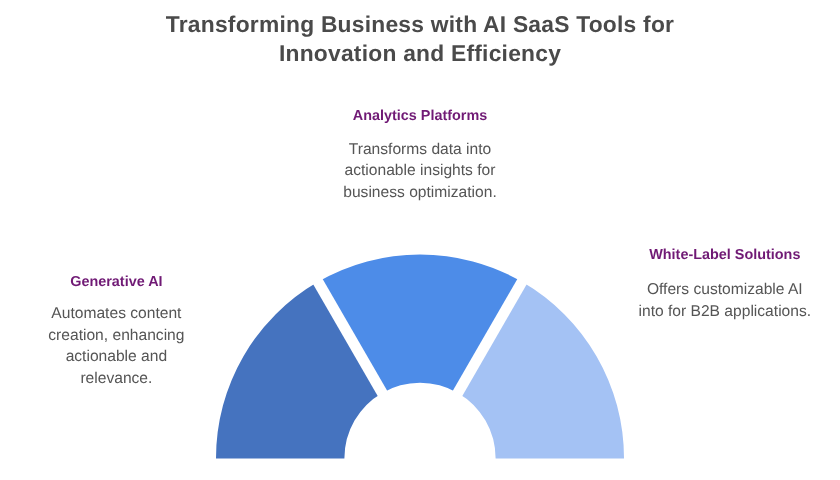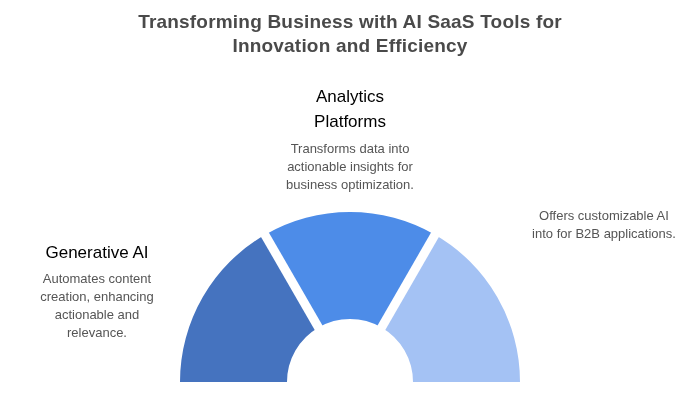--- a/index.html
+++ b/index.html
@@ -21,32 +21,32 @@
     text-align: center;
     font-size: 19px;
     line-height: 24px;
     font-weight: 700;
     color: #4a4a4a;
     letter-spacing: 0.2px;
   }
   .section { position: absolute; text-align: center; }
   .section h2 {
     margin: 0 auto;
-    font-size: 17px;
+    font-size: 12px;
     line-height: 25px;
-    font-weight: 400;
-    color: #000000;
+    font-weight: 700;
+    color: #701a75;
   }
   .section p {
     margin: 16px auto;
     font-size: 13px;
     line-height: 18px;
     color: #555555;
   }
-  .section-generative   { left: 12px;  top: 240px; width: 170px; }
+  .section-generative   { left: 12px;  top: 222px; width: 170px; }
   .section-generative p { max-width: 132px; margin-top: 5px; }
   .section-analytics    { left: 250px; top: 84px;  width: 200px; }
   .section-analytics h2 { max-width: 120px; }
   .section-analytics p  { max-width: 150px; margin-top: 6px; }
   .section-whitelabel   { left: 518px; top: 200px; width: 172px; }
   .section-whitelabel h2{ max-width: 140px; }
   .section-whitelabel p { max-width: 150px; margin-top: 7px; }
   svg.gauge { position: absolute; left: 0; top: 0; }
 </style>
 </head>
@@ -68,16 +68,17 @@
     <h2>Generative AI</h2>
     <p>Automates content creation, enhancing actionable and relevance.</p>
   </div>
 
   <div class="section section-analytics">
     <h2>Analytics Platforms</h2>
     <p>Transforms data into actionable insights for business optimization.</p>
   </div>
 
   <div class="section section-whitelabel">
+    <h2>White-Label Solutions</h2>
     <p>Offers customizable AI into for B2B applications.</p>
   </div>
 
 </div>
 
 </body></html>

